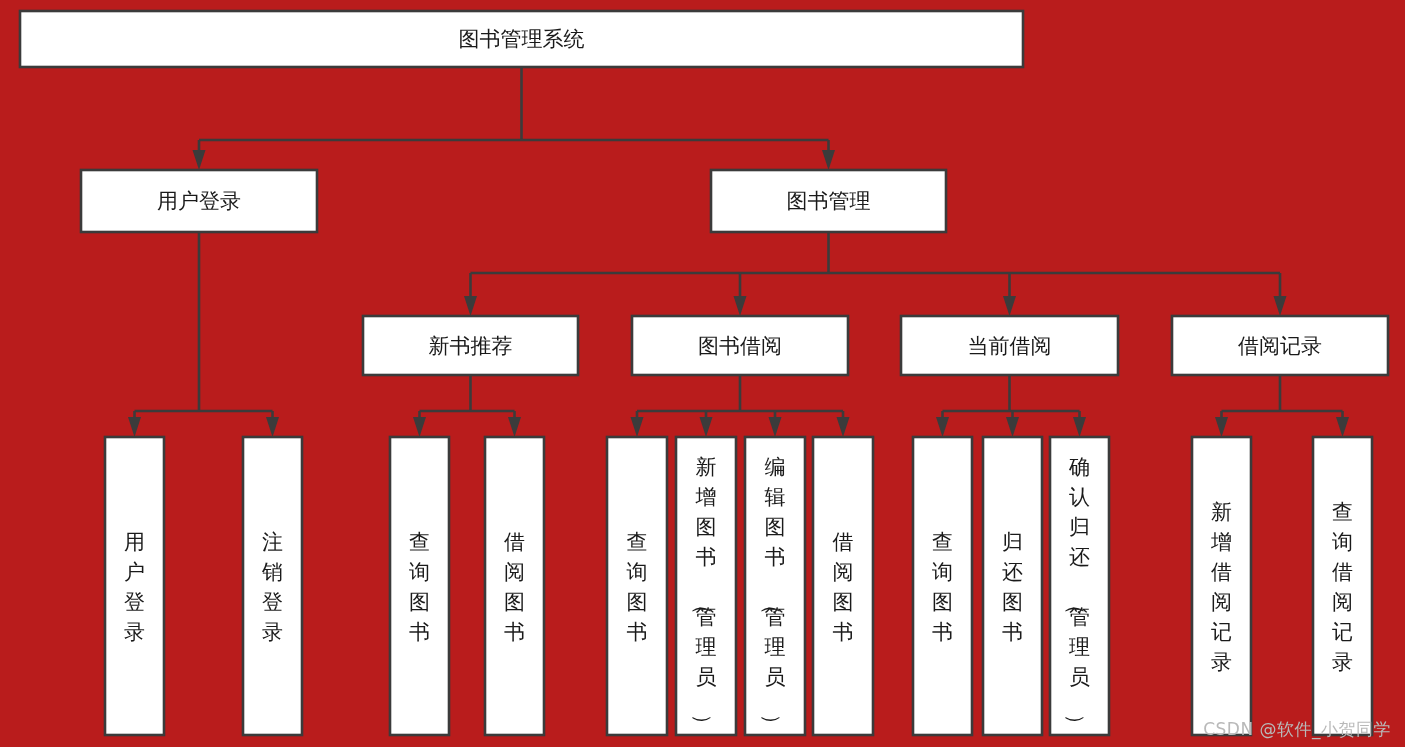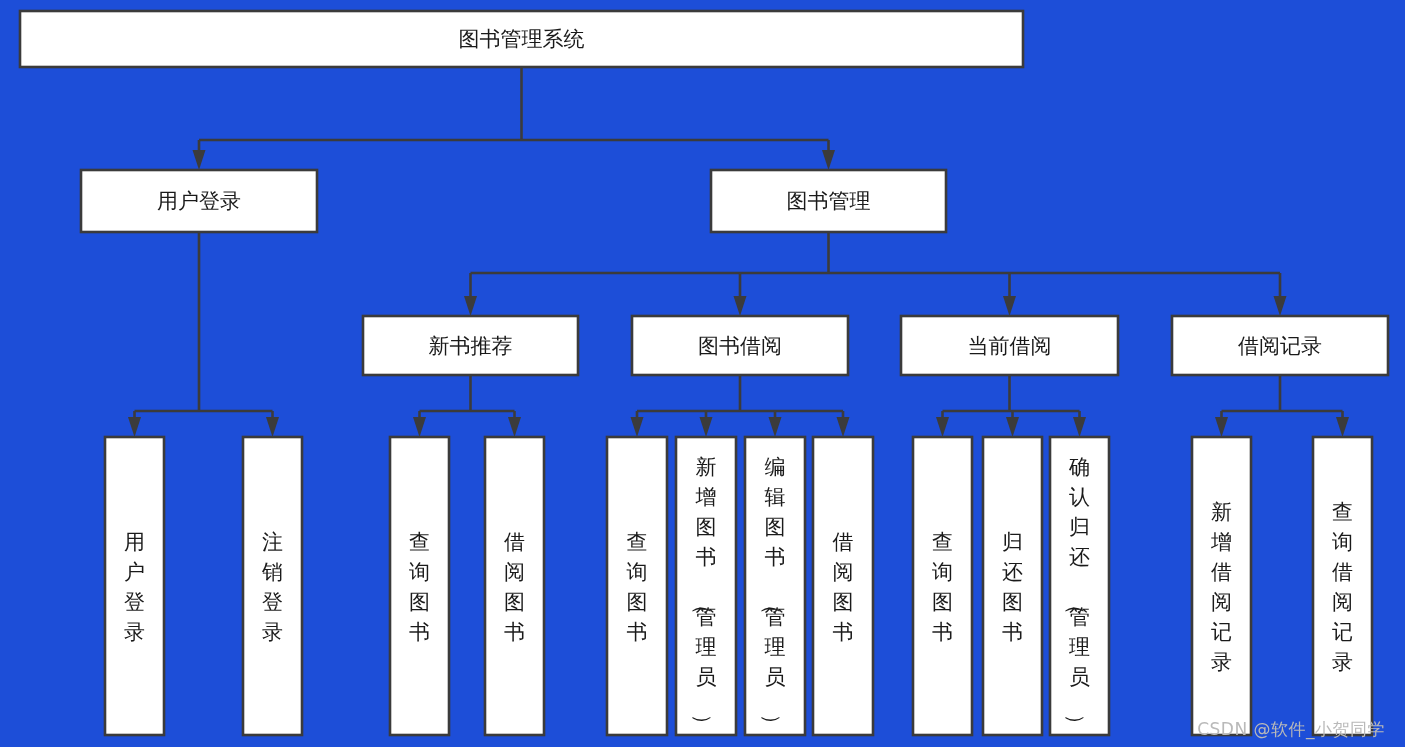--- a/index.html
+++ b/index.html
@@ -10,21 +10,21 @@
   body {
     width: 1405px;
     height: 747px;
     overflow: hidden;
     font-family: "DejaVu Sans", "Liberation Sans", sans-serif;
   }
   #diagram-root {
     position: relative;
     width: 1405px;
     height: 747px;
-    background: #1d4ed8;
+    background: #b91c1c;
   }
   svg.diagram {
     position: absolute;
     left: 0;
     top: 0;
     width: 1405px;
     height: 747px;
     display: block;
   }
   .node-rect {
@@ -51,21 +51,21 @@
     dominant-baseline: middle;
   }
   .node-label-vertical {
     fill: #1a1a1a;
     font-family: "DejaVu Sans", "Liberation Sans", sans-serif;
     font-size: 21px;
     text-anchor: middle;
   }
   .watermark {
     position: absolute;
-    right: 20px;
+    right: 14px;
     bottom: 6px;
     font-family: "DejaVu Sans", "Liberation Sans", sans-serif;
     font-size: 17px;
     color: #b9b9b9;
     letter-spacing: 0.5px;
     white-space: nowrap;
     pointer-events: none;
   }
 </style>
 </head>

